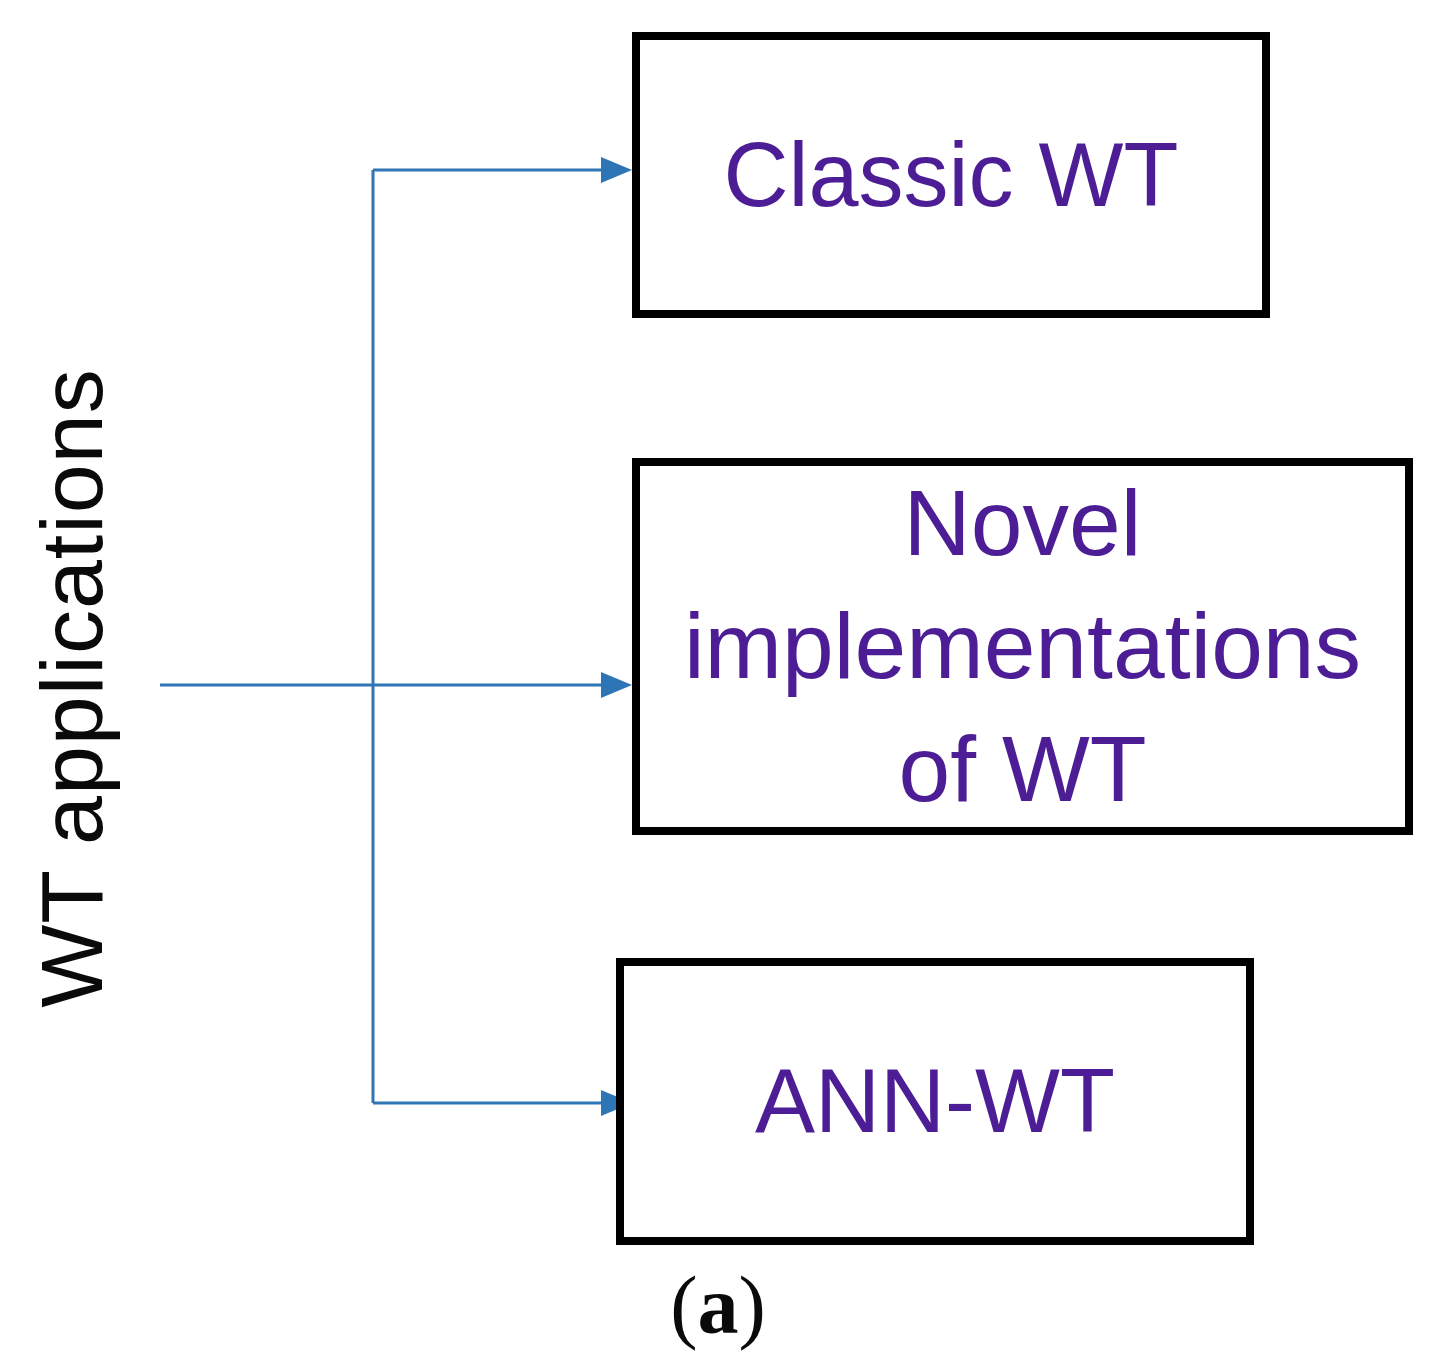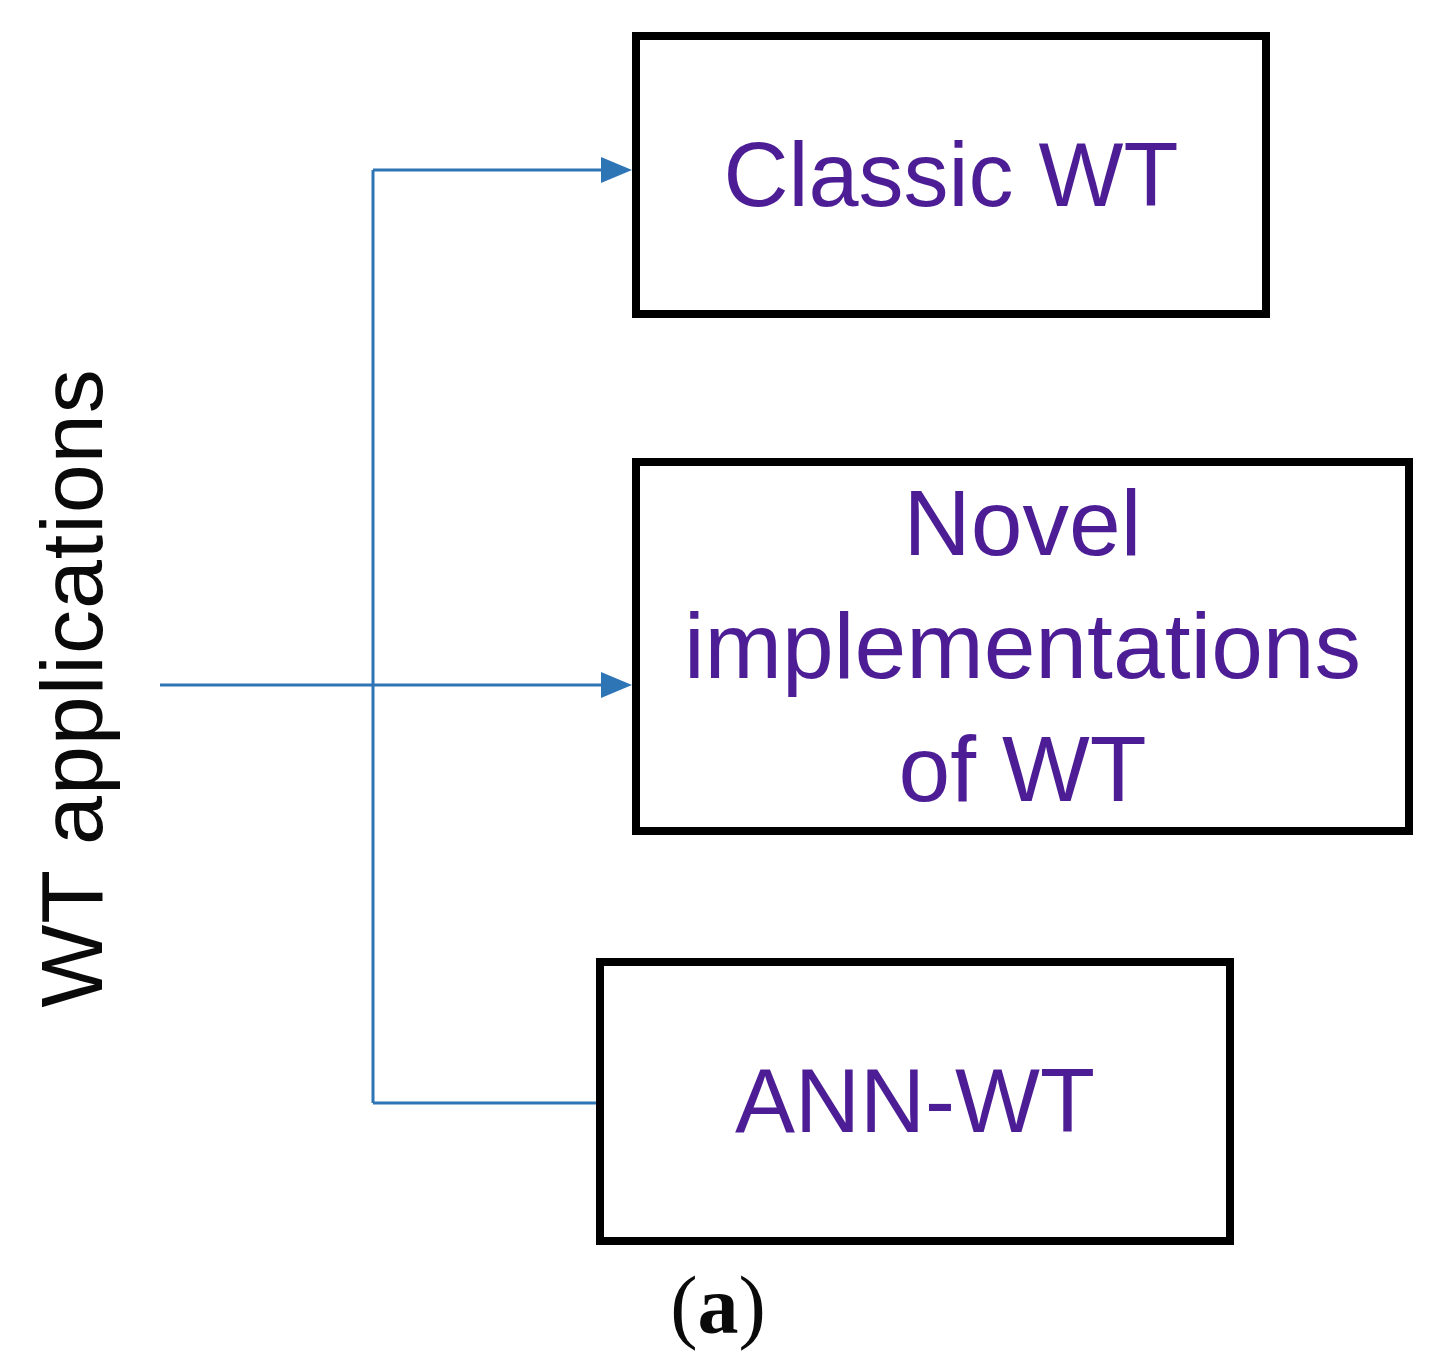--- a/index.html
+++ b/index.html
@@ -65,21 +65,21 @@
     top: 458px;
     width: 781px;
     height: 377px;
     font-size: 93px;
     line-height: 1.32;
   }
   .node-novel .node-label {
     white-space: pre-line;
   }
   .node-ann {
-    left: 596px;
+    left: 616px;
     top: 958px;
     width: 638px;
     height: 287px;
     font-size: 90px;
   }
   .figure-caption {
     position: absolute;
     left: 718px;
     top: 1306px;
     transform: translate(-50%, -50%);

